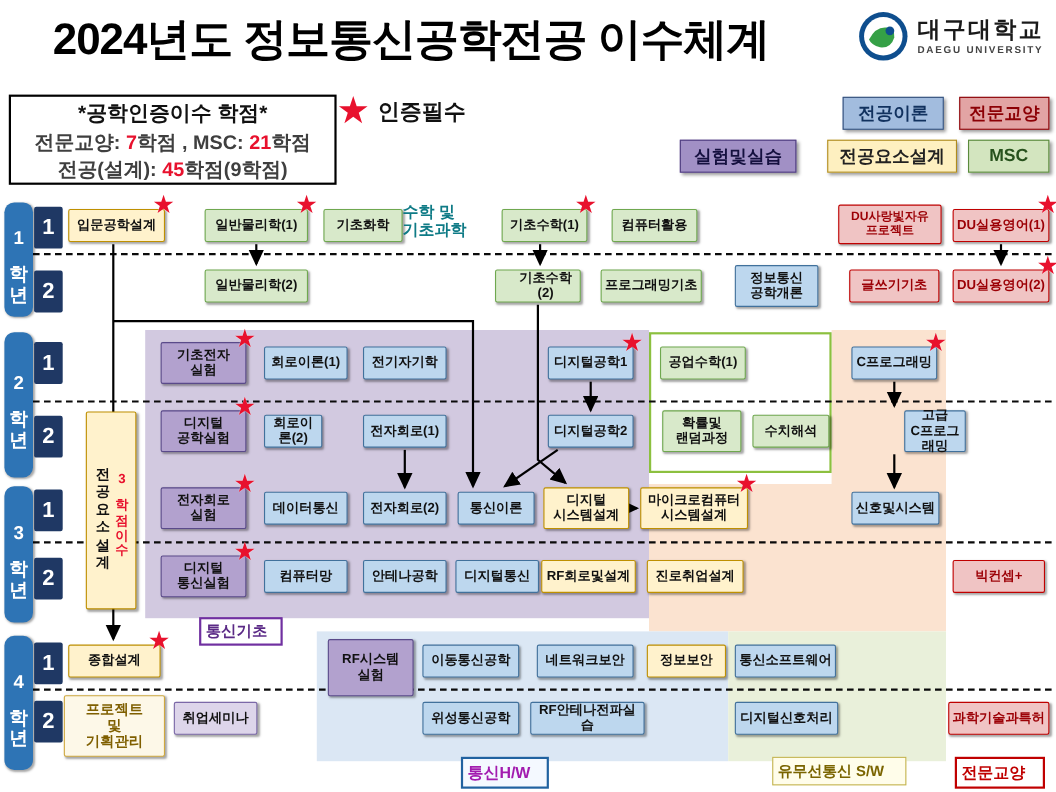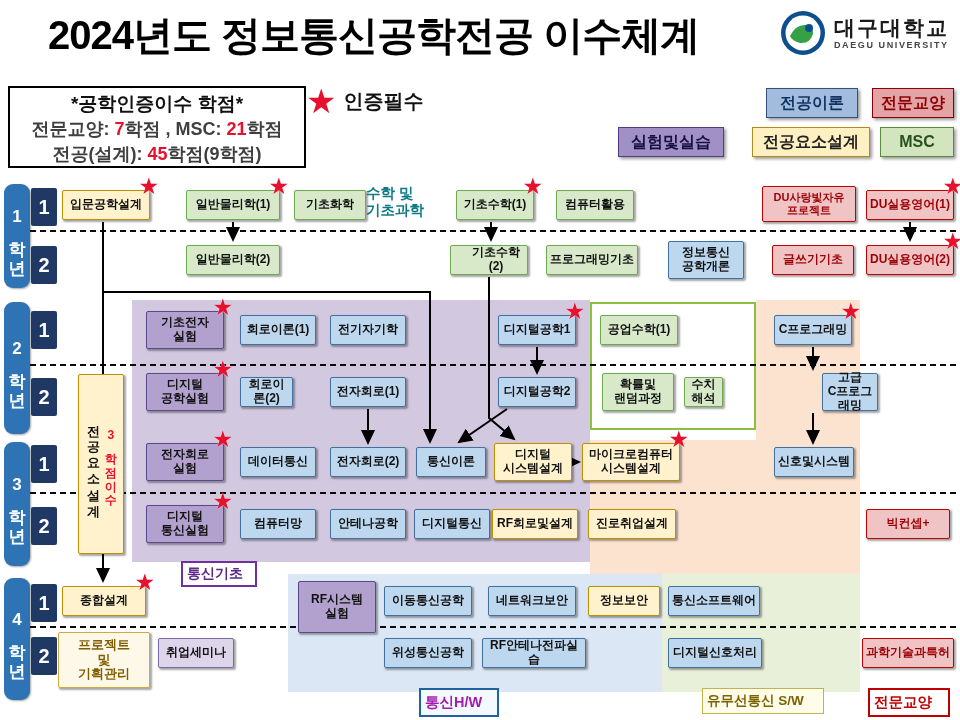--- a/index.html
+++ b/index.html
@@ -187,21 +187,21 @@
       <div class="course t-msc" style="left: 600px; top: 315px; width: 78px; height: 30px;"><span class="lbl">공업수학(1)</span></div>
       <div class="course t-theory" style="left: 774px; top: 315px; width: 78px; height: 30px;"><span class="lbl">C프로그래밍</span><span class="star">★</span></div>
       <div class="course t-design vert" style="left: 78px; top: 374px; width: 46px; height: 180px;"><span class="vtxt">전공요소설계</span><span class="vtxt vsub">3학점이수</span></div>
       <div class="course t-lab" style="left: 146px; top: 373px; width: 78px; height: 38px;"><span class="lbl">디지털
 공학실험</span><span class="star">★</span></div>
       <div class="course t-theory" style="left: 240px; top: 377px; width: 53px; height: 30px;"><span class="lbl">회로이론(2)</span></div>
       <div class="course t-theory" style="left: 330px; top: 377px; width: 76px; height: 30px;"><span class="lbl">전자회로(1)</span></div>
       <div class="course t-theory" style="left: 498px; top: 377px; width: 78px; height: 30px;"><span class="lbl">디지털공학2</span></div>
       <div class="course t-msc" style="left: 602px; top: 373px; width: 72px; height: 38px;"><span class="lbl">확률및
 랜덤과정</span></div>
-      <div class="course t-msc" style="left: 684px; top: 377px; width: 39px; height: 30px;"><span class="lbl">수치해석</span></div>
+      <div class="course t-msc" style="left: 684px; top: 377px; width: 70px; height: 30px;"><span class="lbl">수치해석</span></div>
       <div class="course t-theory" style="left: 774px; top: 373px; width: 56px; height: 38px; margin-left: 48px;"><span class="lbl">고급
 C프로그래밍</span></div>
       <div class="course t-lab" style="left: 146px; top: 443px; width: 78px; height: 38px;"><span class="lbl">전자회로
 실험</span><span class="star">★</span></div>
       <div class="course t-theory" style="left: 240px; top: 447px; width: 76px; height: 30px;"><span class="lbl">데이터통신</span></div>
       <div class="course t-theory" style="left: 330px; top: 447px; width: 76px; height: 30px;"><span class="lbl">전자회로(2)</span></div>
       <div class="course t-theory" style="left: 416px; top: 447px; width: 70px; height: 30px;"><span class="lbl">통신이론</span></div>
       <div class="course t-design" style="left: 494px; top: 443px; width: 78px; height: 38px;"><span class="lbl">디지털
 시스템설계</span></div>
       <div class="course t-design" style="left: 582px; top: 443px; width: 98px; height: 38px;"><span class="lbl">마이크로컴퓨터

